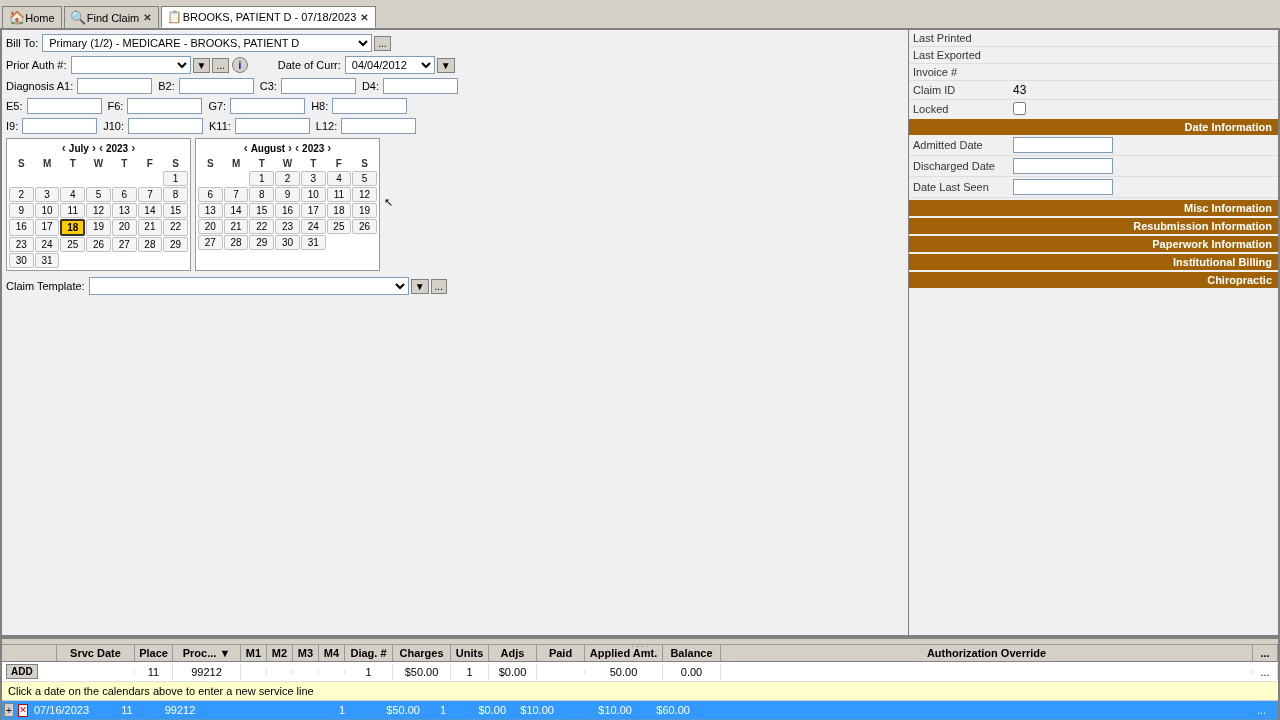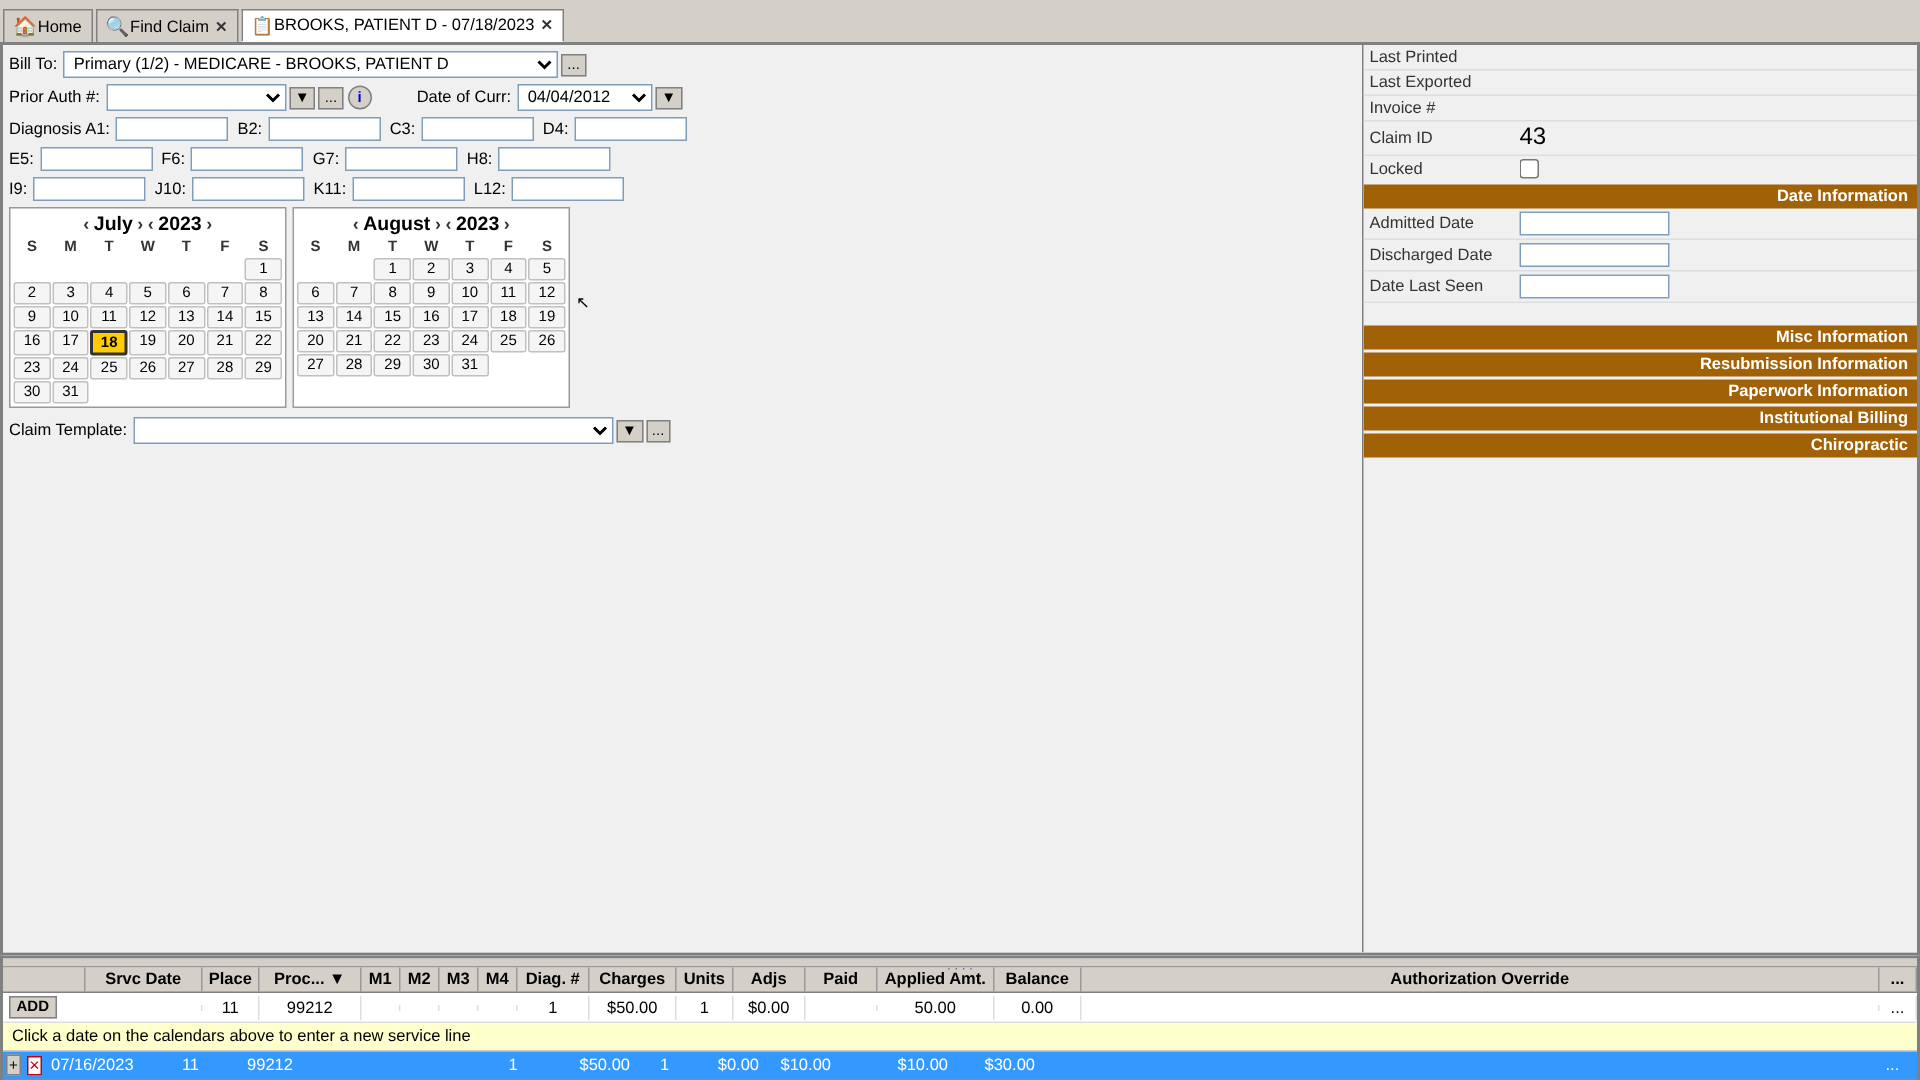--- a/index.html
+++ b/index.html
@@ -22,39 +22,39 @@
     
     .bill-row { display: flex; align-items: center; margin-bottom: 4px; }
     .bill-select { width: 330px; border: 1px solid #7f9db9; background: white; padding: 1px 2px; font-size: 11px; }
     .small-btn { border: 1px solid #808080; background: #d4d0c8; padding: 1px 3px; cursor: pointer; font-size: 10px; margin-left: 2px; }
     
     
     .calendars-row { display: flex; gap: 4px; margin-top: 4px; }
     .calendar { border: 1px solid #999; background: white; padding: 2px; width: 185px; }
     .cal-header { display: flex; align-items: center; justify-content: center; margin-bottom: 2px; gap: 3px; }
     .cal-nav { cursor: pointer; font-size: 12px; font-weight: bold; color: #333; border: none; background: none; }
-    .cal-title { font-weight: bold; font-size: 13px; }
+    .cal-title { font-weight: bold; font-size: 10px; }
     .cal-grid { display: grid; grid-template-columns: repeat(7, 1fr); gap: 1px; }
     .cal-day-header { text-align: center; font-weight: bold; font-size: 10px; color: #333; padding: 1px; }
     .cal-day { text-align: center; font-size: 10px; padding: 1px 2px; cursor: pointer; border: 1px solid #c0c0c0; background: #f5f5f5; border-radius: 2px; min-width: 20px; }
     .cal-day.today { background: #ffcc00; border: 2px solid #333; font-weight: bold; }
     .cal-day.empty { border: none; background: none; cursor: default; }
     
     
     .claim-template-row { display: flex; align-items: center; margin-top: 6px; }
     .template-select { width: 320px; border: 1px solid #7f9db9; background: white; padding: 1px 2px; font-size: 11px; }
     .table-header-cell { padding: 2px 4px; border-right: 1px solid #999; font-size: 11px; font-weight: bold; white-space: nowrap; text-align: center; }
     .table-cell { padding: 2px 4px; border-right: 1px solid #ddd; font-size: 11px; text-align: center; white-space: nowrap; }
     .add-btn { background: #d4d0c8; border: 1px solid #808080; padding: 1px 4px; cursor: pointer; font-size: 10px; font-weight: bold; }
     .hint-row { background: #ffffcc; padding: 3px 6px; font-size: 11px; border-bottom: 1px solid #ccc; }
     
     
     .info-row { display: flex; align-items: center; padding: 2px 4px; border-bottom: 1px solid #ddd; }
     .info-label { font-size: 11px; color: #333; width: 100px; }
-    .info-value { font-size: 16px; }
+    .info-value { font-size: 12px; }
     .section-header { background: #a16207; color: white; padding: 2px 6px; font-size: 11px; font-weight: bold; cursor: pointer; margin-top: 2px; text-align: right; }
     .locked-row { display: flex; align-items: center; padding: 2px 4px; }
     
     .home-icon { color: #cc6600; font-size: 13px; }
     .find-icon { color: #0066cc; font-size: 13px; }
     .patient-icon { color: #336699; font-size: 12px; }
     
     .info-btn { background: #d4d0c8; border: 1px solid #808080; border-radius: 50%; width: 16px; height: 16px; display: flex; align-items: center; justify-content: center; font-weight: bold; font-size: 10px; cursor: pointer; margin-left: 3px; color: #0000cc; }
     
     .expand-btn { background: #d4d0c8; border: 1px solid #808080; width: 14px; height: 14px; display: flex; align-items: center; justify-content: center; font-size: 10px; cursor: pointer; }
@@ -300,21 +300,21 @@
         <div class="info-row">
           <span class="info-label">Discharged Date</span>
           <input type="text" class="form-input" style="width: 100px;">
         </div>
         <div class="info-row">
           <span class="info-label">Date Last Seen</span>
           <input type="text" class="form-input" style="width: 100px;">
         </div>
       </div>
 
-      <div class="section-header" style="margin-top:15px;">
+      <div class="section-header" style="margin-top:2px;">
         <span>Misc Information</span>
       </div>
       <div class="section-header" style="margin-top:2px;">
         <span>Resubmission Information</span>
       </div>
       <div class="section-header" style="margin-top:2px;">
         <span>Paperwork Information</span>
       </div>
       <div class="section-header" style="margin-top:2px;">
         <span>Institutional Billing</span>
@@ -390,18 +390,18 @@
       <div style="width:26px; padding:2px 4px; color:white; font-size:11px;"></div>
       <div style="width:26px; padding:2px 4px; color:white; font-size:11px;"></div>
       <div style="width:26px; padding:2px 4px; color:white; font-size:11px;"></div>
       <div style="width:26px; padding:2px 4px; color:white; font-size:11px;"></div>
       <div style="width:48px; padding:2px 4px; color:white; font-size:11px; text-align:center;">1</div>
       <div style="width:58px; padding:2px 4px; color:white; font-size:11px; text-align:right;">$50.00</div>
       <div style="width:38px; padding:2px 4px; color:white; font-size:11px; text-align:center;">1</div>
       <div style="width:48px; padding:2px 4px; color:white; font-size:11px; text-align:right;">$0.00</div>
       <div style="width:48px; padding:2px 4px; color:white; font-size:11px; text-align:right;">$10.00</div>
       <div style="width:78px; padding:2px 4px; color:white; font-size:11px; text-align:right;">$10.00</div>
-      <div style="width:58px; padding:2px 4px; color:white; font-size:11px; text-align:right;">$30.00</div>
+      <div style="width:58px; padding:2px 4px; color:white; font-size:11px; text-align:right;">$60.00</div>
       <div style="flex:1; padding:2px 4px; color:white; font-size:11px;"></div>
       <div style="width:25px; padding:2px 4px; color:white; font-size:11px;">...</div>
     </div>
   </div>
 </div>
 
 </body></html>

